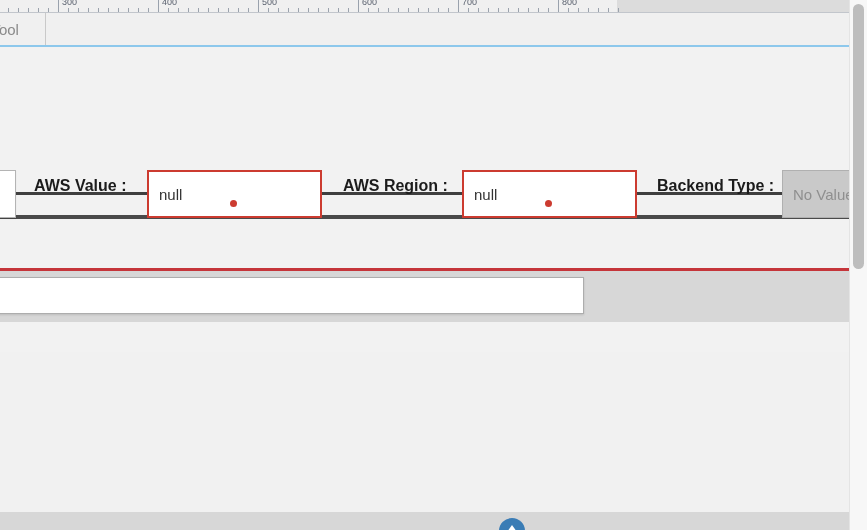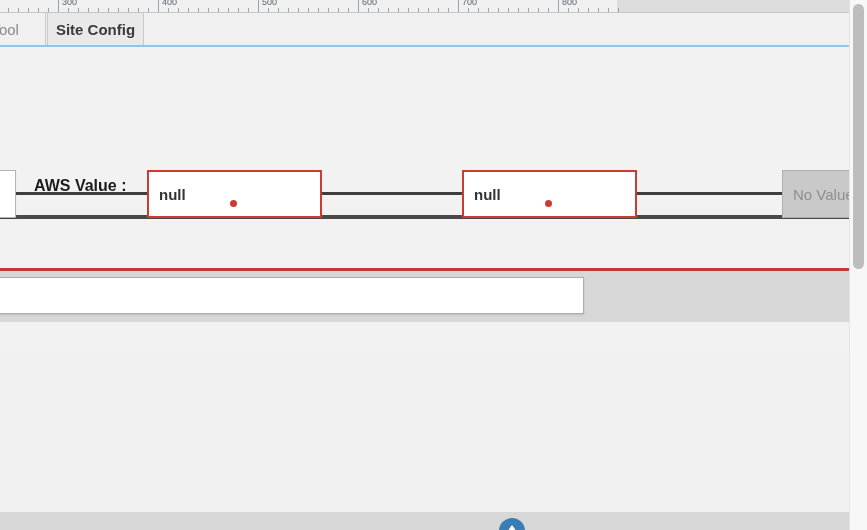--- a/index.html
+++ b/index.html
@@ -61,21 +61,21 @@
   }
   .fld-label{
     position:absolute;font-size:16px;font-weight:bold;color:#1c1c1c;
     white-space:nowrap;top:128px;transform:translateY(-50%);
   }
   .txtbox{
     position:absolute;top:112px;height:48px;box-sizing:border-box;
     background:#ffffff;
     display:flex;align-items:center;
   }
-  .txtbox.err{border:2px solid #cc3b30;font-weight:bold;}
+  .txtbox.err{border:2px solid #cc3b30;}
   .txtbox.plain{border:1px solid #b4b4b4;box-shadow:0 1px 1px rgba(0,0,0,.10);}
   .txtval{
     padding-left:10px;font-size:15px;color:#333;white-space:nowrap;
   }
   .reddot{
     position:absolute;width:7px;height:7px;border-radius:50%;
     background:#cc3b30;bottom:6px;
   }
   .ddbox{
     position:absolute;top:112px;height:48px;box-sizing:border-box;
@@ -191,21 +191,20 @@
     <div class="rtick major" style="left: 358px;"></div>
     <div class="rlabel" style="left: 362px;">600</div>
     <div class="rtick major" style="left: 458px;"></div>
     <div class="rlabel" style="left: 462px;">700</div>
     <div class="rtick major" style="left: 558px;"></div>
     <div class="rlabel" style="left: 562px;">800</div>
   </div>
 
 <div id="tabstrip">
     <div class="tab inactive" style="left: -46px; width: 92px;">y Tool</div>
-    <div class="tab active" style="left: 47px; width: 97px;">Site Config</div>
   </div>
 <div id="tabline"></div>
 
 <div id="bands-host">
     <div class="band" style="top: 192px; height: 3px; background: rgb(63, 63, 63);"></div>
     <div class="band" style="top: 195px; height: 20px; background: rgb(242, 242, 242);"></div>
     <div class="band" style="top: 215px; height: 4px; background: rgb(74, 74, 74);"></div>
     <div class="band" style="top: 219px; height: 49px; background: rgb(242, 242, 242);"></div>
     <div class="band" style="top: 268px; height: 3px; background: rgb(197, 53, 58);"></div>
     <div class="band" style="top: 271px; height: 51px; background: rgb(215, 215, 215);"></div>
@@ -216,24 +215,26 @@
 
 <div id="formrow">
     <div class="txtbox plain" style="left: -14px; width: 30px;">
       <span class="txtval"></span>
     </div>
     <div class="fld-label" style="left: 34px;">AWS Value :</div>
     <div class="txtbox err" style="left: 147px; width: 175px;">
       <span class="txtval">null</span>
     </div>
     <div class="reddot" style="left: 230px; bottom: auto; top: 142px;"></div>
+    <div class="fld-label" style="left: 343px;">AWS Region :</div>
     <div class="txtbox err" style="left: 462px; width: 175px;">
       <span class="txtval">null</span>
     </div>
     <div class="reddot" style="left: 545px; bottom: auto; top: 142px;"></div>
+    <div class="fld-label" style="left: 657px;">Backend Type :</div>
     <div class="ddbox" style="left: 782px; width: 85px;">
       <span class="ddval">No Value</span>
     </div>
   </div>
 
 <div id="wideinput"></div>
 
 <div id="infoicon">
   <div class="arrow"></div>
 </div>

